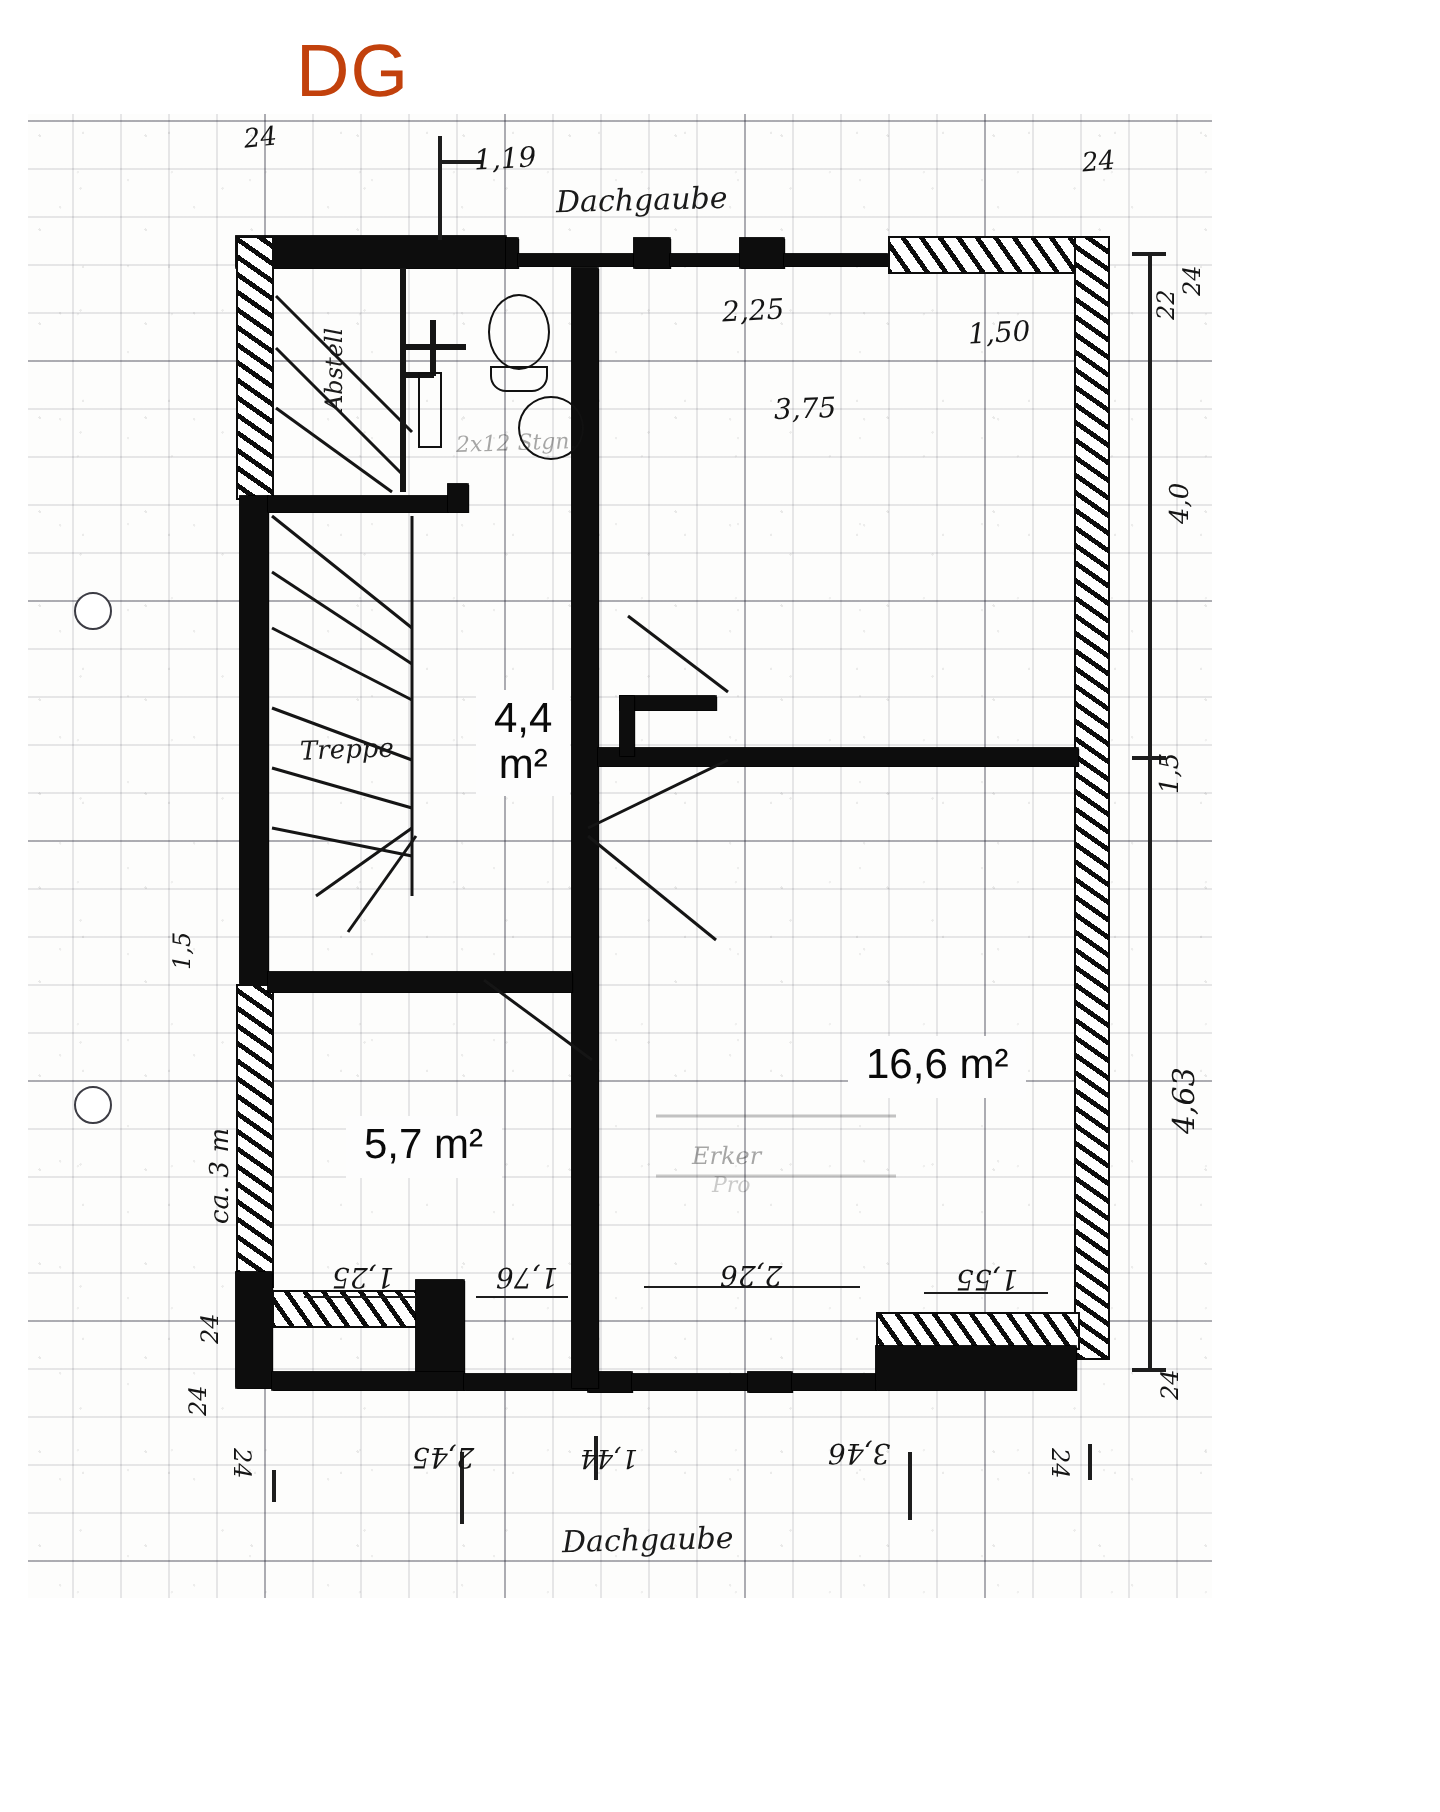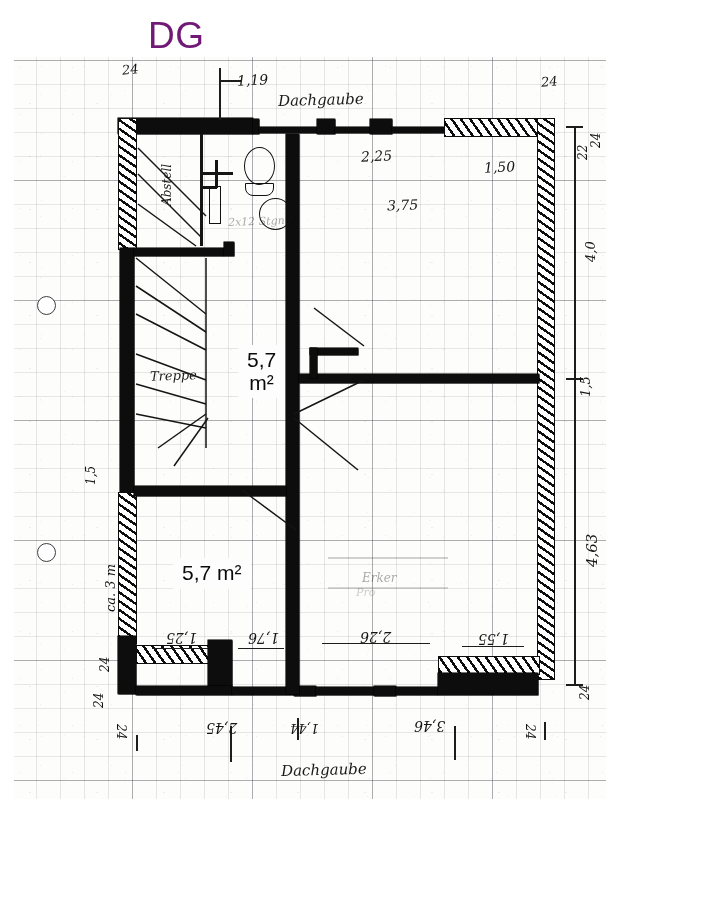--- a/index.html
+++ b/index.html
@@ -29,21 +29,21 @@
       radial-gradient(circle at 82% 77%, rgba(0,0,0,.12) .6px, transparent .7px),
       radial-gradient(circle at 24% 88%, rgba(0,0,0,.13) .6px, transparent .7px),
       radial-gradient(circle at 53% 41%, rgba(0,0,0,.10) .6px, transparent .7px);
     background-size:53px 47px,71px 61px,43px 67px,61px 43px,67px 53px,47px 71px;
   }
 
   .hole{position:absolute;width:17px;height:17px;border-radius:50%;
         border:1.4px solid #3c3c44;background:#ffffff;}
 
   
-  #title{position:absolute;left:148px;top:17px;font-size:37px;color:#701a75;
+  #title{position:absolute;left:148px;top:17px;font-size:37px;color:#c2410c;
          letter-spacing:.5px;line-height:1;}
 
   
   .wall{position:absolute;background:#0d0d0d;}
   .wall.rough{
     box-shadow:0 0 0 .4px #000, .6px .5px 0 rgba(0,0,0,.85), -.5px -.4px 0 rgba(0,0,0,.6);
   }
   .hatchwall{position:absolute;background:#ffffff;border:1.6px solid #0d0d0d;overflow:hidden;}
   .hatchwall:before{content:"";position:absolute;inset:-40%;
     background:repeating-linear-gradient(55deg,#0d0d0d 0 2.4px,transparent 2.4px 7.6px);}
@@ -155,29 +155,30 @@
       <line x1="176" y1="296" x2="246" y2="262"></line>
       <line x1="176" y1="300" x2="240" y2="352"></line>
 
       <line x1="124" y1="372" x2="178" y2="412"></line>
 
       <line x1="210" y1="440" x2="330" y2="440" opacity="0.25"></line>
       <line x1="210" y1="470" x2="330" y2="470" opacity="0.22"></line>
     </g>
   </svg>
 
+  <div class="area" style="left:424px;top:518px;">16,6 m²</div>
   <div class="area" style="left:173px;top:558px;">5,7 m²</div>
-  <div class="area two" style="left:238px;top:345px;">5,7
+  <div class="area two" style="left:238px;top:345px;">4,4
 m²</div>
 
   <div class="hand" style="left:278px;top:91px;font-size:15px;transform:rotate(-1.5deg);">Dachgaube</div>
   <div class="hand" style="left:281px;top:761px;font-size:15px;transform:rotate(-1.5deg);">Dachgaube</div>
   <div class="hand" style="left:150px;top:368px;font-size:13px;transform:rotate(-2deg);">Treppe</div>
   <div class="hand" style="left:160px;top:206px;font-size:12px;transform:rotate(-90deg);transform-origin:left top;">Abstell</div>
-  <div class="hand faint" style="left:346px;top:571px;font-size:12px;margin-left:16px;">Erker</div>
+  <div class="hand faint" style="left:346px;top:571px;font-size:12px;">Erker</div>
   <div class="hand vfaint" style="left:356px;top:586px;font-size:11px;font-style:italic;">Pro</div>
   <div class="hand faint" style="left:228px;top:215px;font-size:11px;transform:rotate(-2deg);">2x12 Stgn.</div>
 
   <div class="tick" style="left:219px;top:68px;width:2px;height:52px;"></div>
   <div class="dimline" style="left:219px;top:80px;width:22px;height:1.6px;"></div>
 
   <div class="dimline" style="left:574px;top:126px;width:1.6px;height:560px;"></div>
   <div class="tick" style="left:566px;top:126px;width:17px;height:1.6px;"></div>
   <div class="tick" style="left:566px;top:378px;width:17px;height:1.6px;"></div>
   <div class="tick" style="left:566px;top:684px;width:17px;height:1.6px;"></div>

